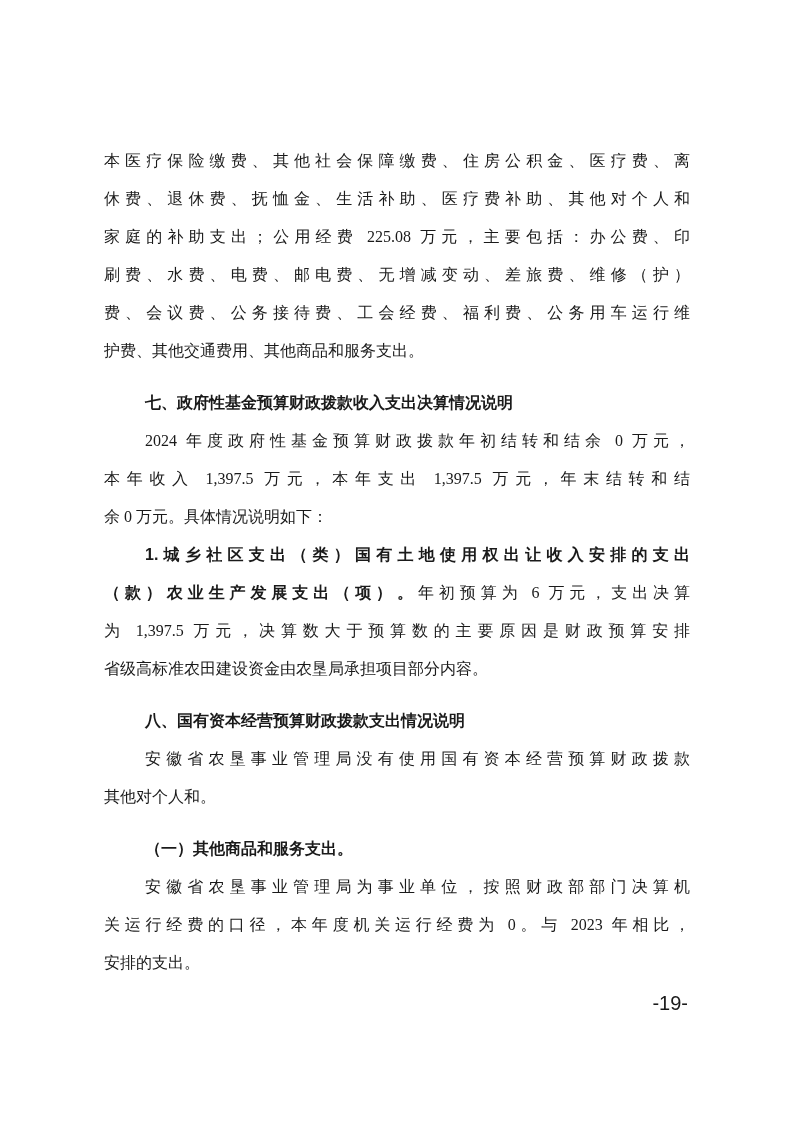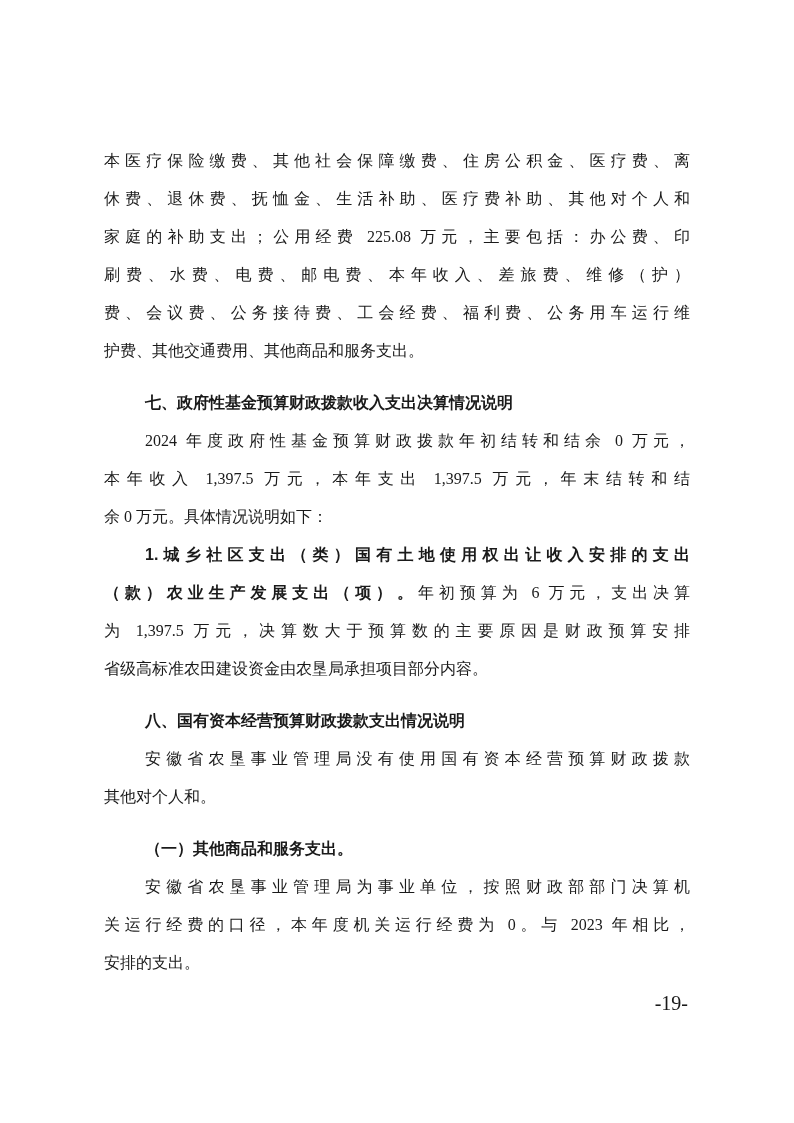--- a/index.html
+++ b/index.html
@@ -50,34 +50,34 @@
   .line span.run-bold {
     font-family: "Liberation Sans", "DejaVu Sans", sans-serif;
     font-weight: 700;
   }
   .page-number {
     position: absolute;
     right: 106px;
     top: 988px;
     height: 30px;
     line-height: 30px;
-    font-family: Liberation Serif, serif;
+    font-family: Liberation Sans, sans-serif;
     font-size: 20px;
     color: #1a1a1a;
   }
 </style>
 </head>
 <body>
 
 <div class="page">
   <div class="content">
       <div class="line body jfull"><span>本医疗保险缴费、其他社会保障缴费、住房公积金、医疗费、离</span></div>
       <div class="line body jfull"><span>休费、退休费、抚恤金、生活补助、医疗费补助、其他对个人和</span></div>
       <div class="line body jfull"><span>家庭的补助支出；公用经费 225.08 万元，主要包括：办公费、印</span></div>
-      <div class="line body jfull"><span>刷费、水费、电费、邮电费、本年收入、差旅费、维修（护）</span></div>
+      <div class="line body jfull"><span>刷费、水费、电费、邮电费、无增减变动、差旅费、维修（护）</span></div>
       <div class="line body jfull"><span>费、会议费、公务接待费、工会经费、福利费、公务用车运行维</span></div>
       <div class="line body"><span>护费、其他交通费用、其他商品和服务支出。</span></div>
       <div class="line heading indent gap"><span class="run-bold">七、政府性基金预算财政拨款收入支出决算情况说明</span></div>
       <div class="line body indent jfull"><span>2024 年度政府性基金预算财政拨款年初结转和结余 0 万元，</span></div>
       <div class="line body jfull"><span>本年收入 1,397.5 万元，本年支出 1,397.5 万元，年末结转和结</span></div>
       <div class="line body"><span>余 0 万元。具体情况说明如下：</span></div>
       <div class="line body indent jfull"><span class="run-bold">1.城乡社区支出（类）国有土地使用权出让收入安排的支出</span></div>
       <div class="line body jfull"><span class="run-bold">（款）农业生产发展支出（项）。</span><span>年初预算为 6 万元，支出决算</span></div>
       <div class="line body jfull"><span>为 1,397.5 万元，决算数大于预算数的主要原因是财政预算安排</span></div>
       <div class="line body"><span>省级高标准农田建设资金由农垦局承担项目部分内容。</span></div>

